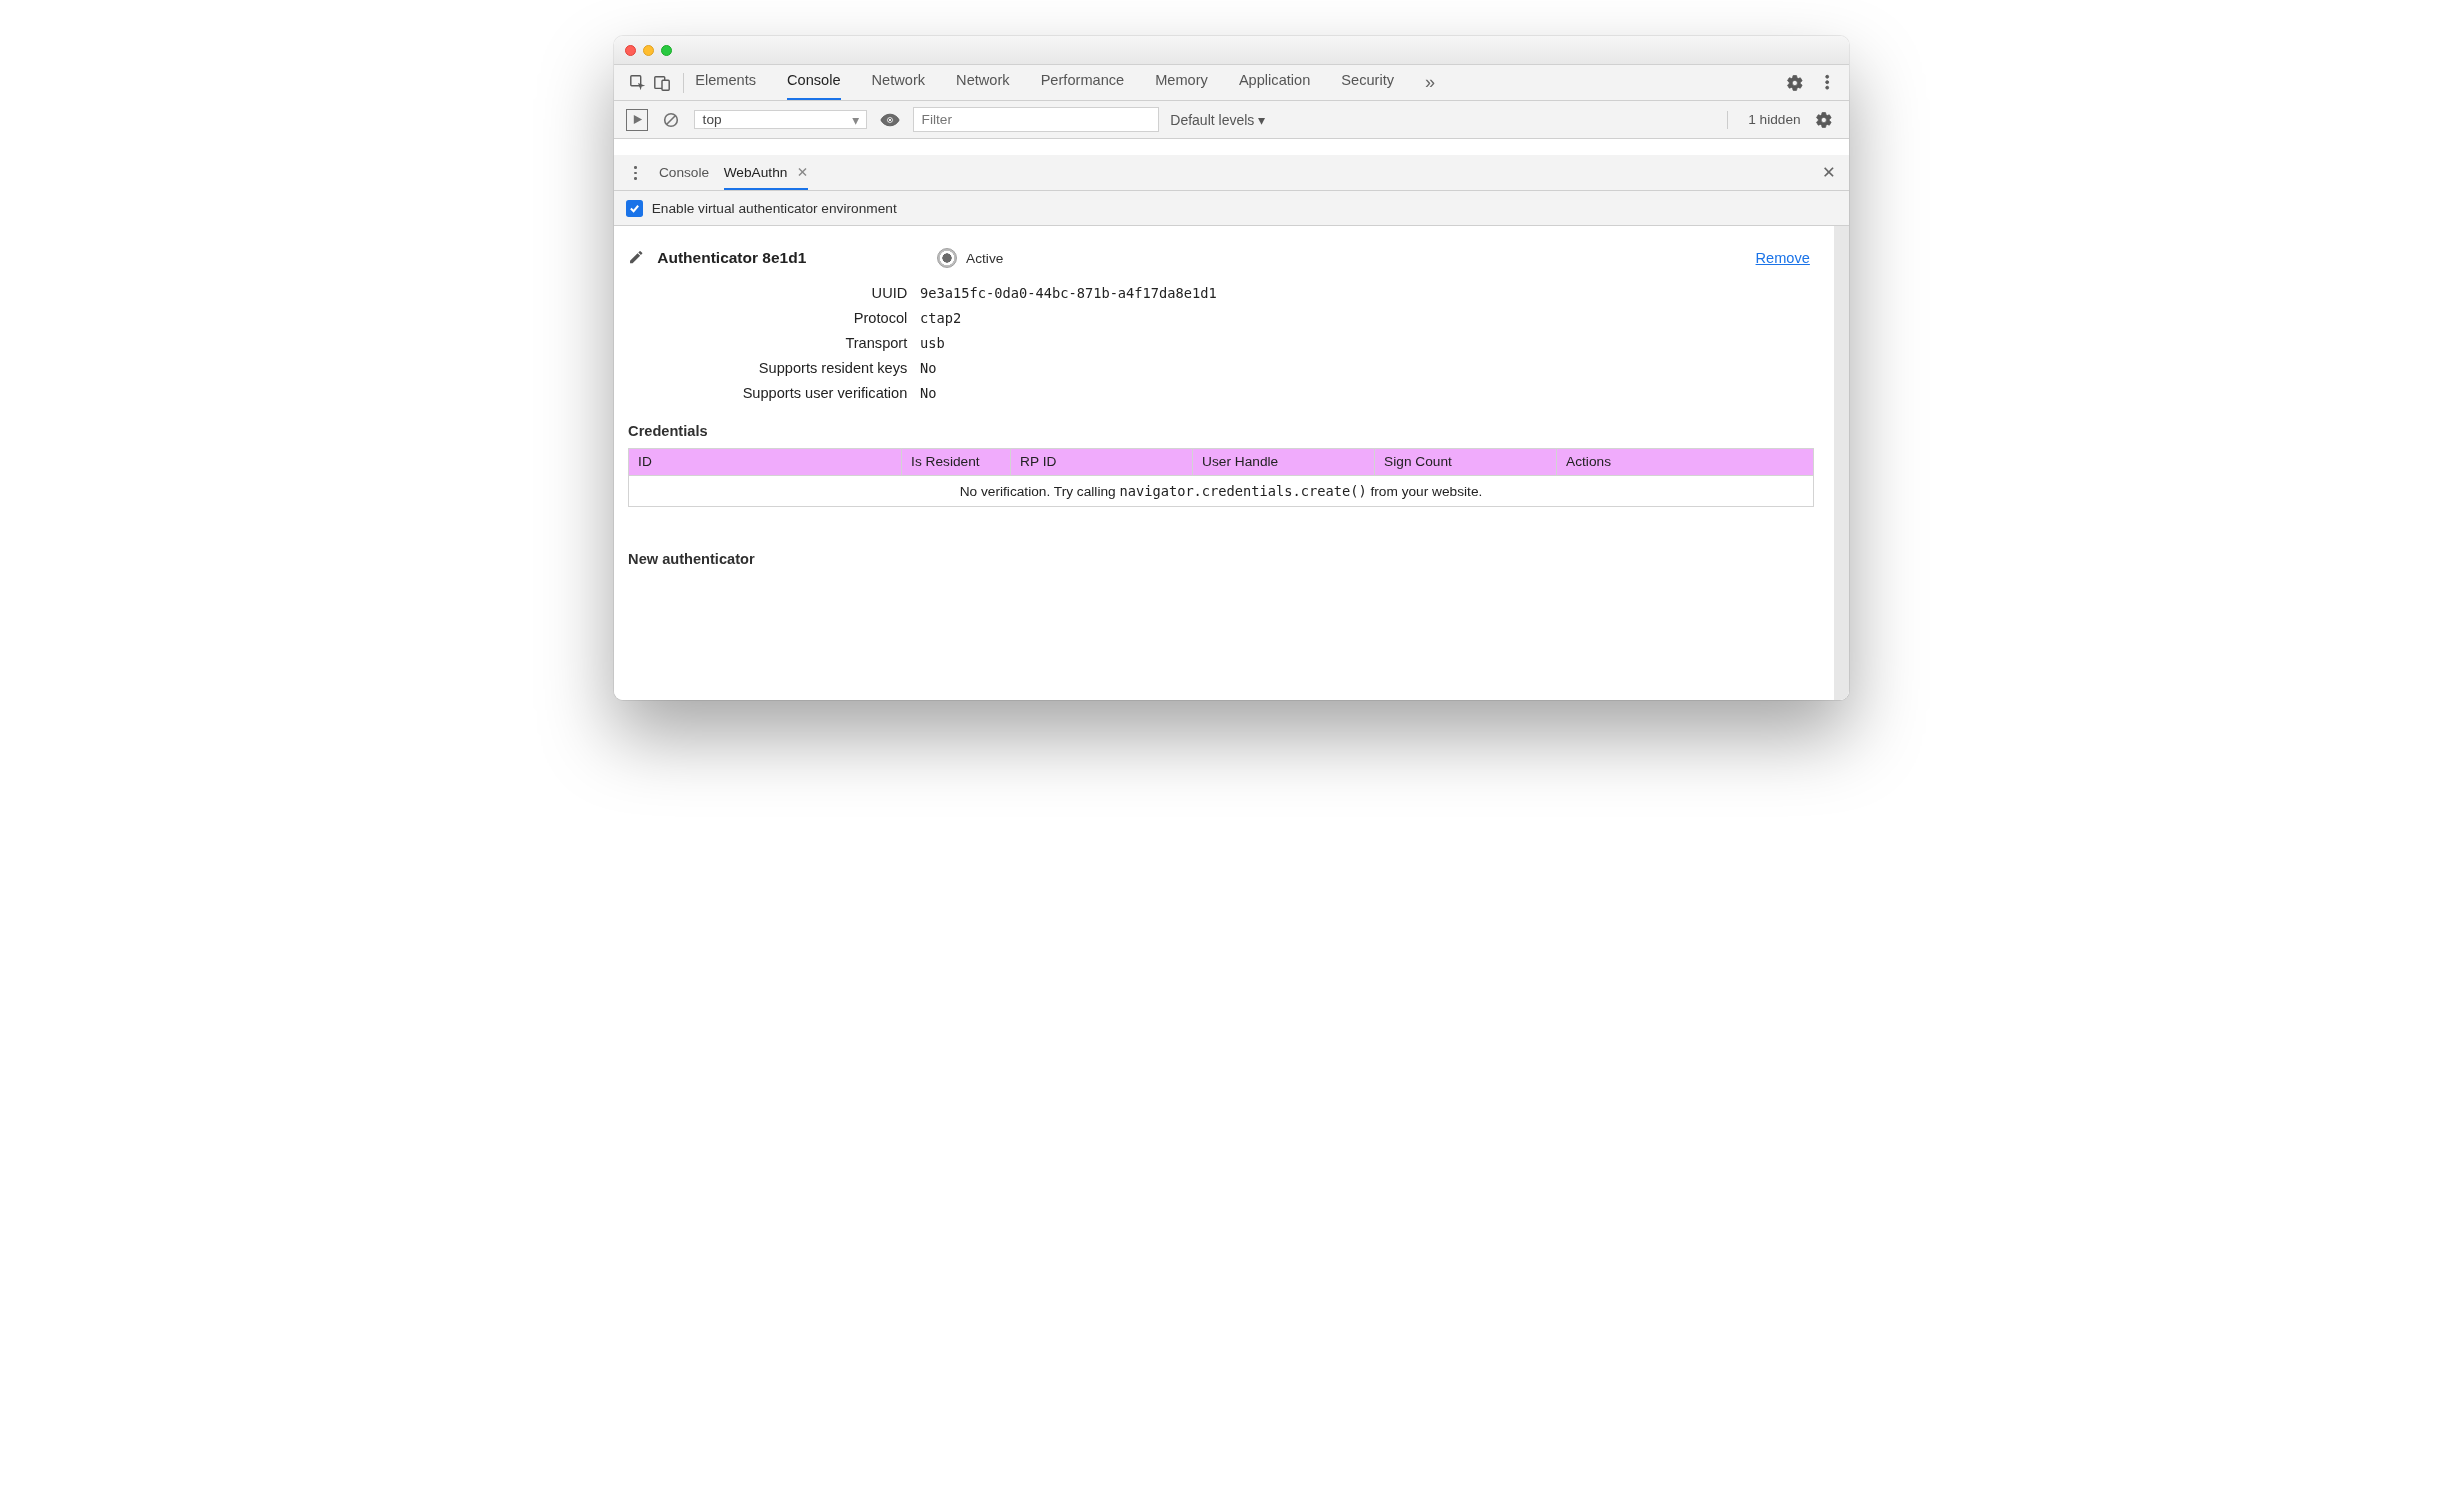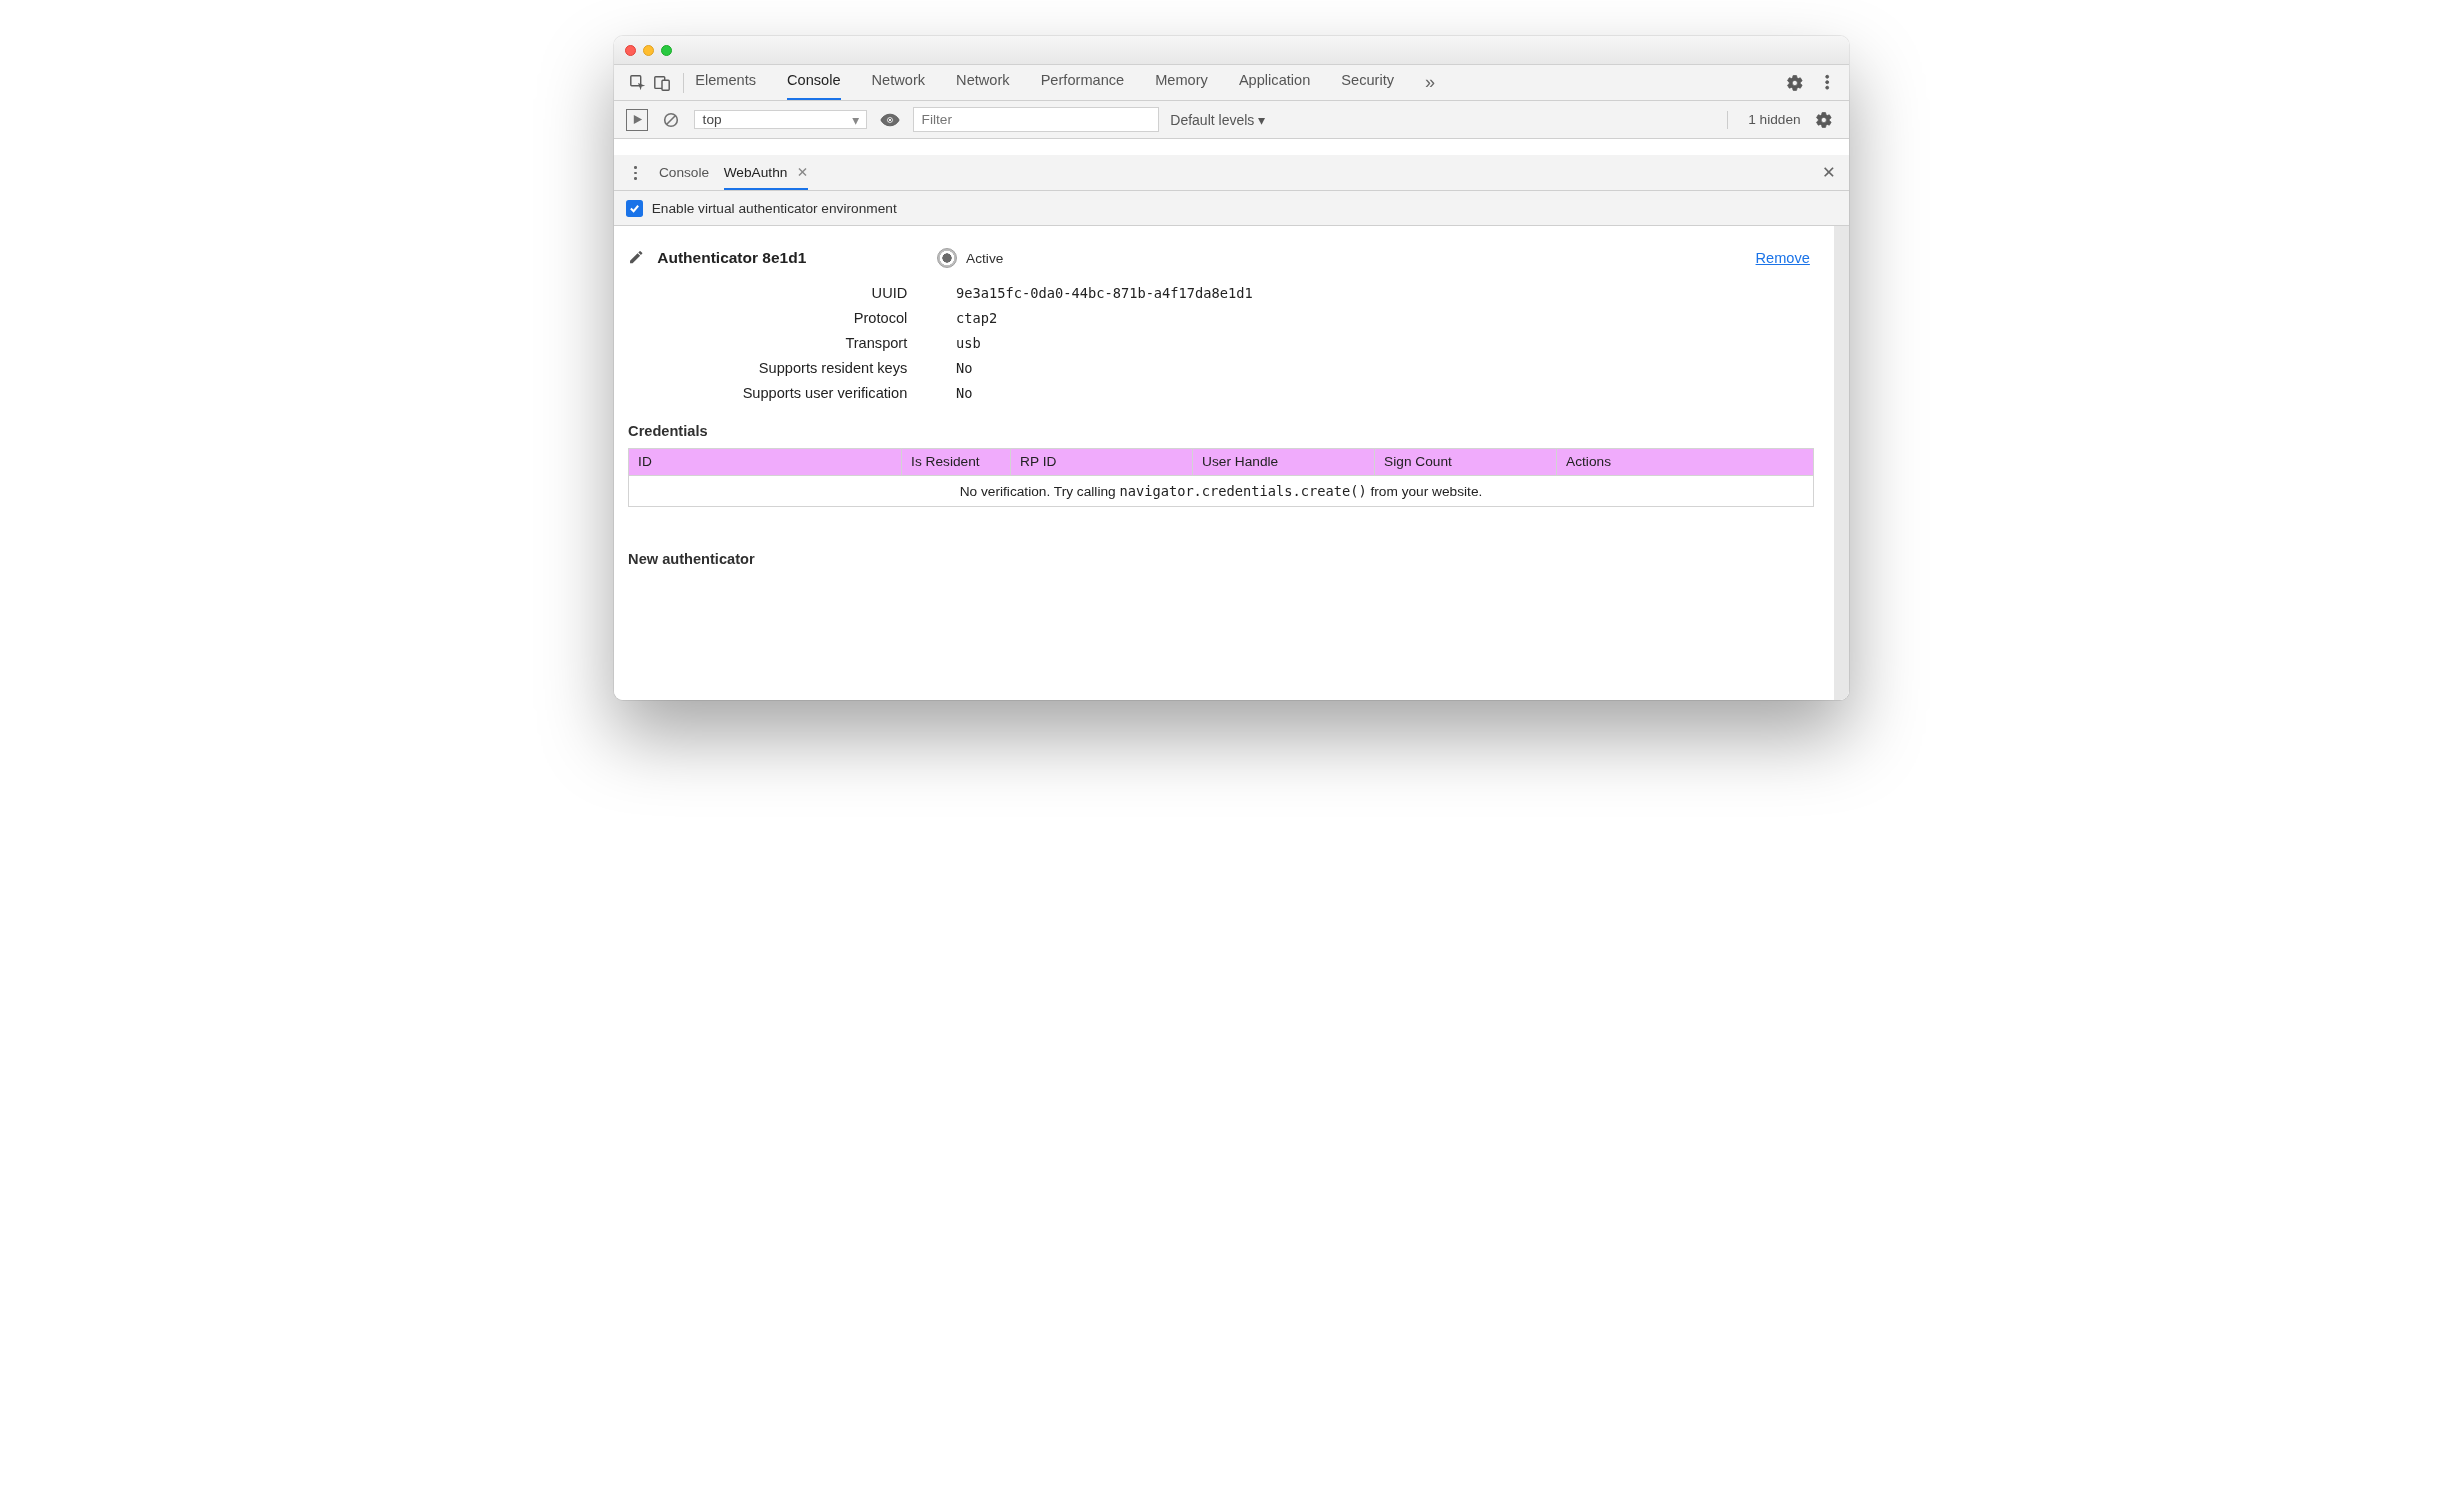--- a/index.html
+++ b/index.html
@@ -86,21 +86,21 @@
   }
 
   .auth-header { display:flex; align-items:center; gap:12.8px; margin-top:7.3px; }
   .pencil svg{fill:#555;}
   .auth-title { font-weight:700; font-size:15.5px; color:#222; }
   .active-wrap { display:flex; align-items:center; gap:9px; margin-left:118px; }
   .radio-dot { width:20px;height:20px;border-radius:50%; background:radial-gradient(circle,#6b6b6b 0 35%, #fff 38% 55%, #bdbdbd 58% 100%); border:0.9px solid #a0a0a0; cursor:pointer; }
   .remove { margin-left:auto; color:#1a73e8; text-decoration:underline; font-size:14.6px; cursor:pointer; margin-right:24px;}
 
   .prop-grid { margin:16.4px 0 7.3px 0; }
-  .prop-row { display:flex; align-items:center; margin:9px 0;gap:36px; }
+  .prop-row { display:flex; align-items:center; margin:9px 0; }
   .prop-label { width:292px; text-align:right; padding-right:12.8px; font-size:14.6px; color:#222; }
   .prop-val { font-family: ui-monospace, Menlo, monospace; font-size:13.7px; color:#222; }
 
   .section-title { font-weight:700; font-size:14.6px; margin:22px 0 9px 0; }
 
   table.creds { width:calc(100% - 20px); border-collapse:collapse; border:0.9px solid #d3d3d3; font-size:13.7px;}
   table.creds th { text-align:left; font-weight:400; color:#222; background:#f0abfc; border:0.9px solid #d3d3d3; padding:5.5px 9px; }
   table.creds td.empty { text-align:center; padding:7.3px 9px; border:0.9px solid #d3d3d3; color:#222;}
   table.creds td.empty code { font-family: ui-monospace, Menlo, monospace; }
 

